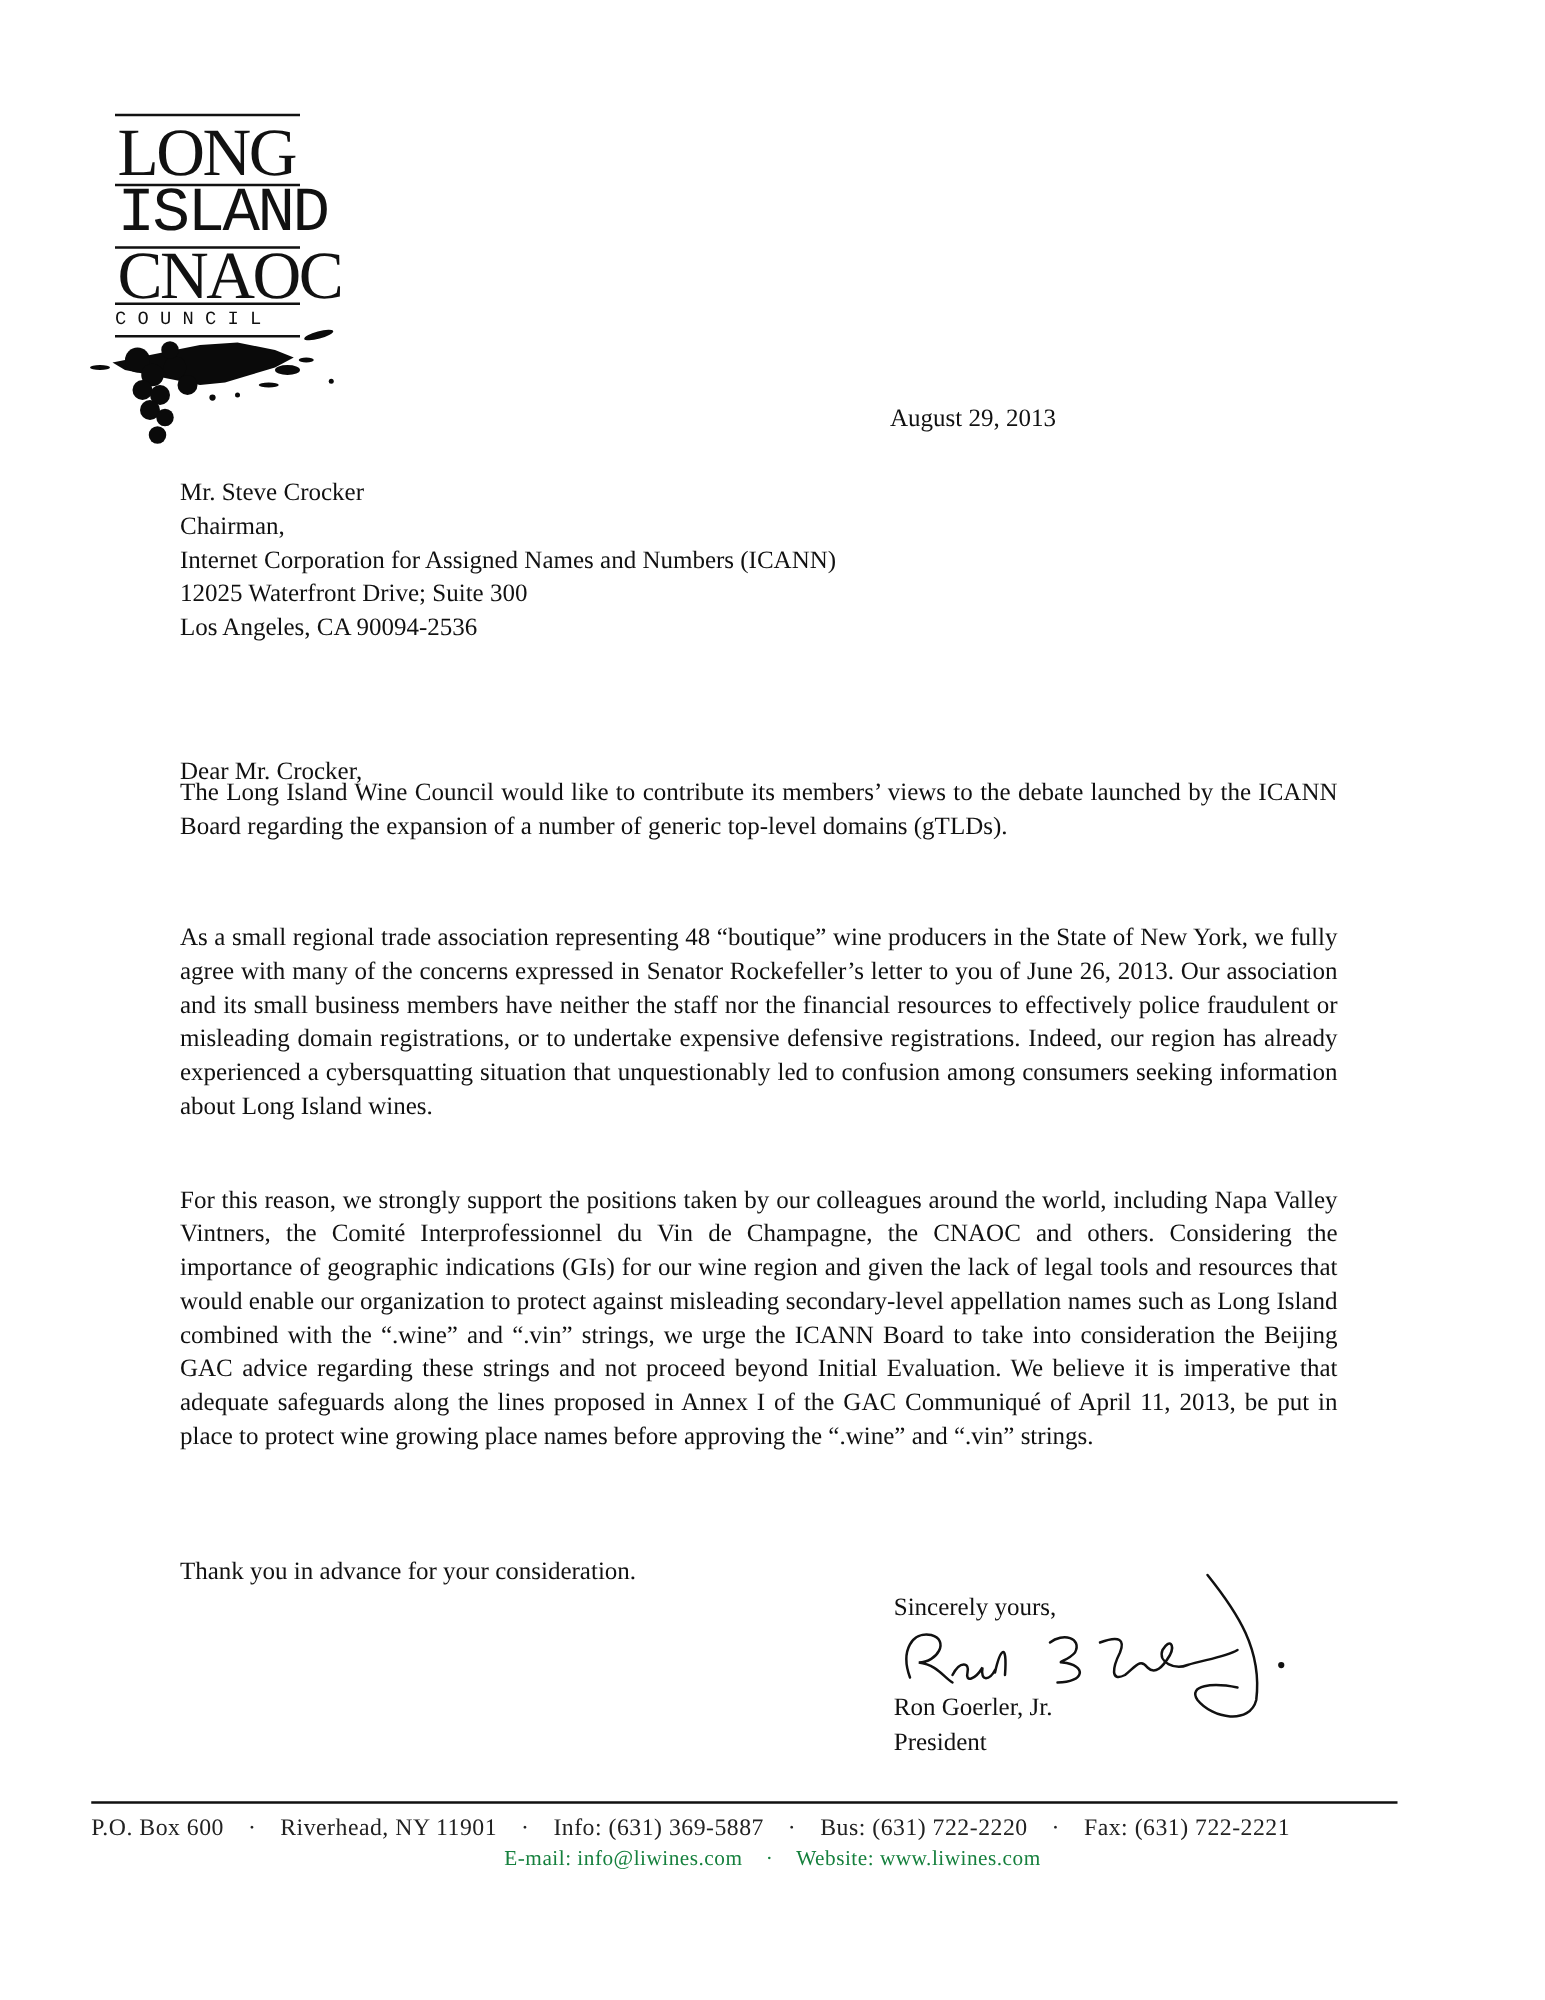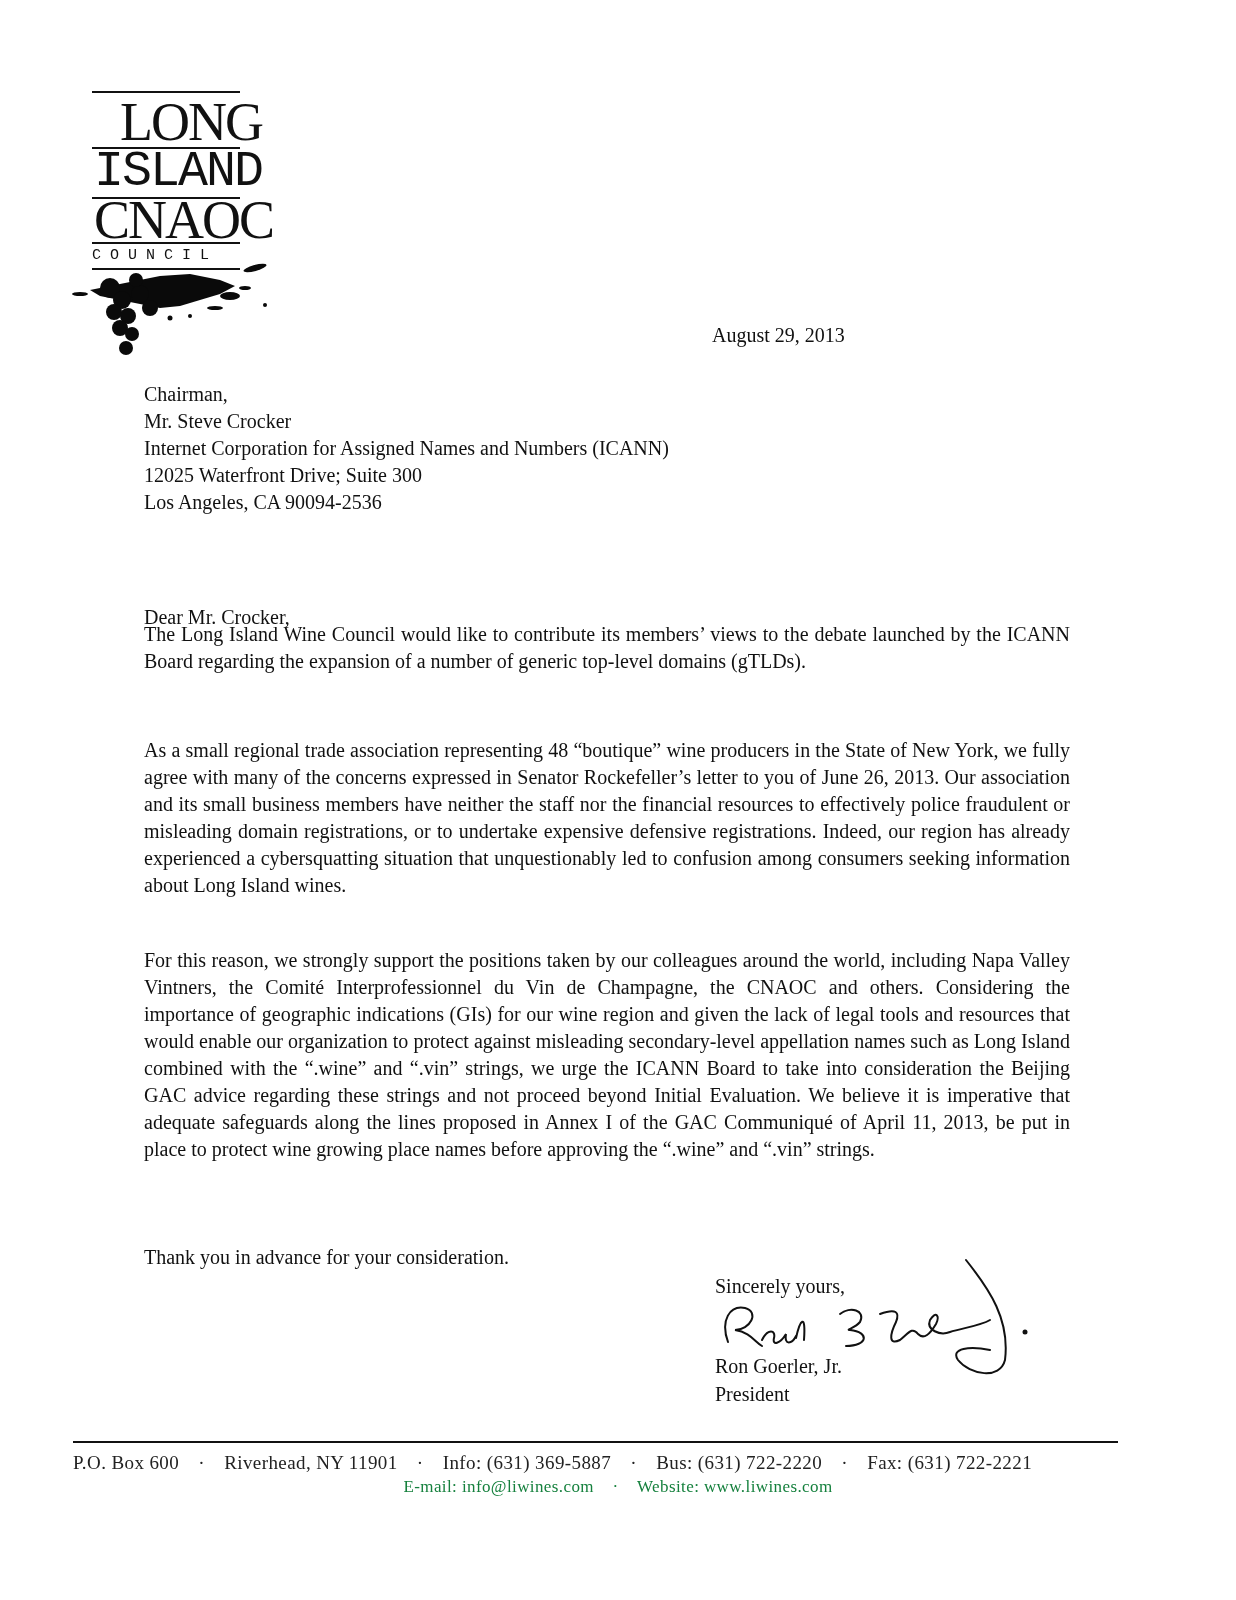--- a/index.html
+++ b/index.html
@@ -25,21 +25,21 @@
     .footer-rule { left: 73px; top: 1441px; width: 1045px; height: 2px; background: #111; }
     .footer-line1 { left: 73px; top: 1452px; width: 1070px; font-size: 19px; color: #222; white-space: nowrap; letter-spacing: 0.4px; }
     .footer-line2 { left: 0; top: 1477px; width: 1236px; text-align: center; font-size: 17px; color: #15803d; white-space: nowrap; letter-spacing: 0.4px; }
     .sep { display: inline-block; margin: 0 14px; }
   </style>
 </head>
 <body>
 
 <div class="abs logo">
   <div class="logo-rule" style="top:6px;"></div>
-  <div class="logo-word" style="top:10px; font-size:54px;margin-left:26px;">LONG</div>
+  <div class="logo-word" style="top:10px; font-size:54px;">LONG</div>
   <div class="logo-rule" style="top:62px;"></div>
   <div class="logo-word" style="top:62px; font-size:50px;font-family:Liberation Mono, monospace;">ISLAND</div>
   <div class="logo-rule" style="top:112px;"></div>
   <div class="logo-word" style="top:108px; font-size:54px;">CNAOC</div>
   <div class="logo-rule" style="top:157px;"></div>
   <div class="logo-council">COUNCIL</div>
   <div class="logo-rule" style="top:183px;"></div>
   <svg class="abs" style="left:0; top:175px;" width="210" height="100" viewBox="0 0 210 100">
     <g fill="#0a0a0a">
       <path d="M20 30 L60 22 L90 16 L120 14 L150 20 L165 26 L150 34 L130 40 L110 46 L90 48 L70 44 L50 40 L30 36 Z"></path>
@@ -61,22 +61,22 @@
       <circle cx="195" cy="45" r="2"></circle>
       <circle cx="120" cy="56" r="2"></circle>
       <circle cx="100" cy="58" r="2.5"></circle>
     </g>
   </svg>
 </div>
 
 <div class="abs date">August 29, 2013</div>
 
 <div class="abs address">
+  <div>Mr. Steve Crocker</div>
   <div>Chairman,</div>
-  <div>Mr. Steve Crocker</div>
   <div>Internet Corporation for Assigned Names and Numbers (ICANN)</div>
   <div>12025 Waterfront Drive; Suite 300</div>
   <div>Los Angeles, CA 90094-2536</div>
 </div>
 
 <div class="abs salutation">Dear Mr. Crocker,</div>
 
 <div class="abs para p1">The Long Island Wine Council would like to contribute its members’ views to the debate launched by the ICANN Board regarding the expansion of a number of generic top-level domains (gTLDs).</div>
 <div class="abs para p2">As a small regional trade association representing 48 “boutique” wine producers in the State of New York, we fully agree with many of the concerns expressed in Senator Rockefeller’s letter to you of June 26, 2013. Our association and its small business members have neither the staff nor the financial resources to effectively police fraudulent or misleading domain registrations, or to undertake expensive defensive registrations. Indeed, our region has already experienced a cybersquatting situation that unquestionably led to confusion among consumers seeking information about Long Island wines.</div>
 <div class="abs para p3">For this reason, we strongly support the positions taken by our colleagues around the world, including Napa Valley Vintners, the Comité Interprofessionnel du Vin de Champagne, the CNAOC and others. Considering the importance of geographic indications (GIs) for our wine region and given the lack of legal tools and resources that would enable our organization to protect against misleading secondary-level appellation names such as Long Island combined with the “.wine” and “.vin” strings, we urge the ICANN Board to take into consideration the Beijing GAC advice regarding these strings and not proceed beyond Initial Evaluation. We believe it is imperative that adequate safeguards along the lines proposed in Annex I of the GAC Communiqué of April 11, 2013, be put in place to protect wine growing place names before approving the “.wine” and “.vin” strings.</div>

